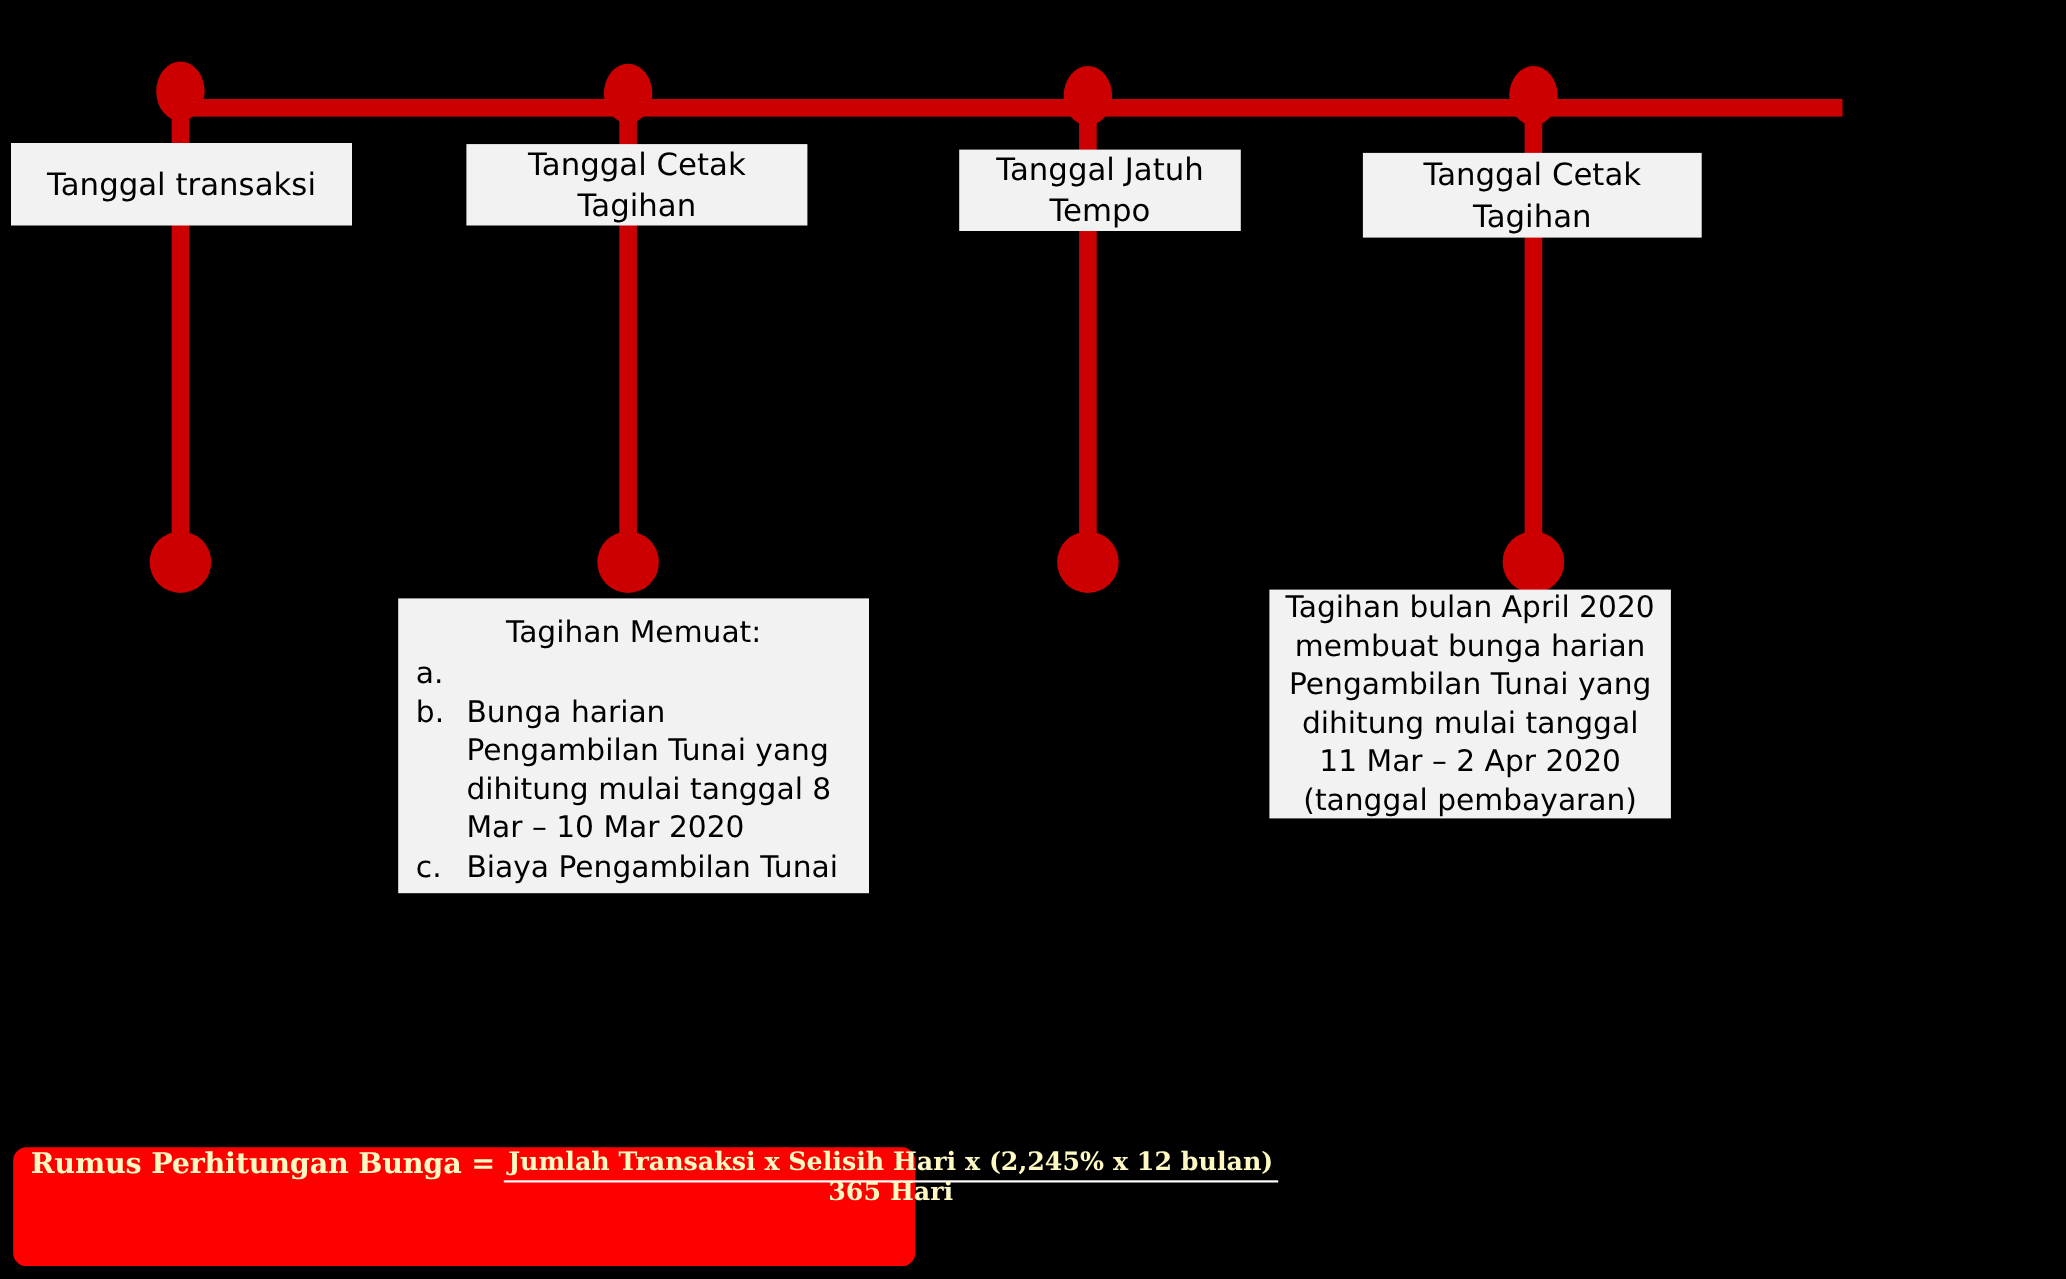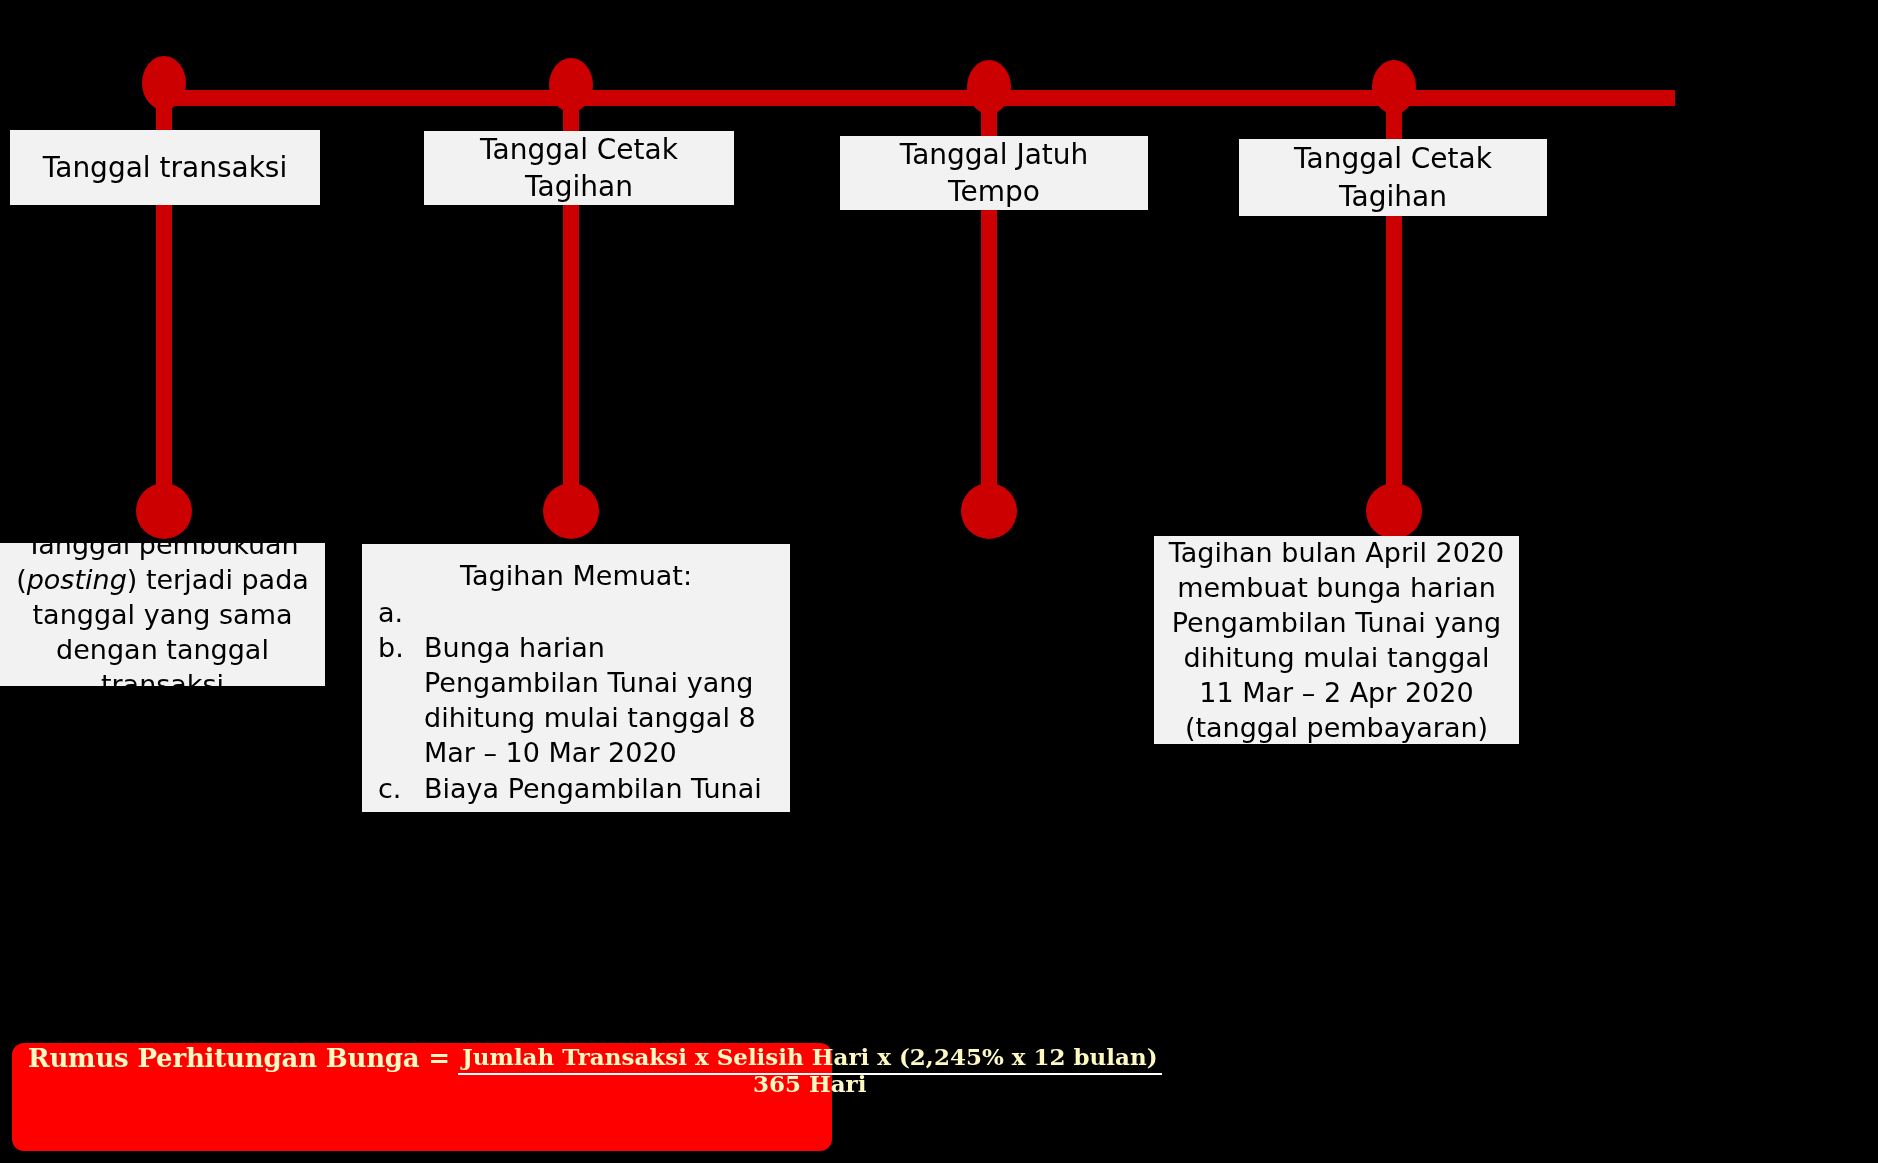--- a/index.html
+++ b/index.html
@@ -70,39 +70,34 @@
     </div>
   </div>
 
   <div class="box topbox" style="left:424px;top:131px;width:310px;height:74px;">
     <div>
       <div>Tanggal Cetak</div>
       <div>Tagihan</div>
     </div>
   </div>
 
-  <div class="box topbox" style="left:840px;top:136px;width:308px;height:74px;">
+  <div class="box topbox" style="left:872px;top:136px;width:256px;height:74px;">
     <div>
       <div>Tanggal Jatuh</div>
       <div>Tempo</div>
     </div>
   </div>
 
   <div class="box topbox" style="left:1239px;top:139px;width:308px;height:77px;">
     <div>
       <div>Tanggal Cetak</div>
       <div>Tagihan</div>
     </div>
   </div>
 
-  <div class="box desc" style="left:0px;top:543px;width:325px;height:143px;">
-    <div>
-      <span>Tanggal pembukuan (</span><em>posting</em><span>) terjadi pada tanggal yang sama dengan tanggal transaksi</span>
-    </div>
-  </div>
 
   <div class="listbox" style="left:362px;top:544px;width:428px;height:268px;">
     <div class="lhead">Tagihan Memuat:</div>
     <ul>
       <li>
         <span class="mk">a.</span>
       </li>
       <li>
         <span class="mk">b.</span>
         <span class="tx">Bunga harian Pengambilan Tunai yang dihitung mulai tanggal 8 Mar – 10 Mar 2020</span>

